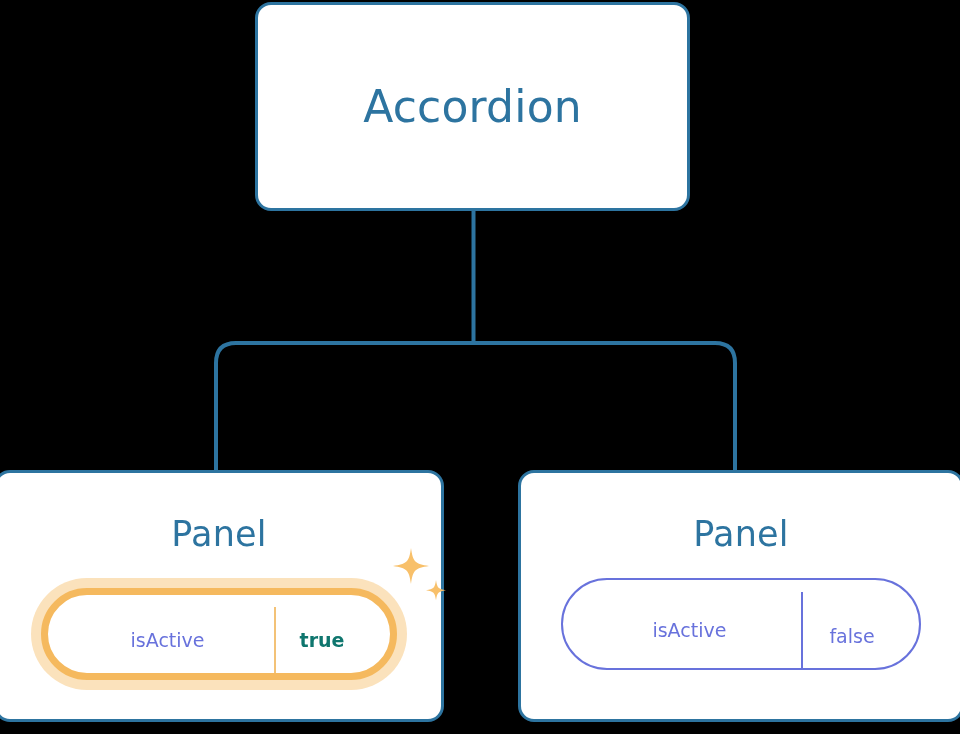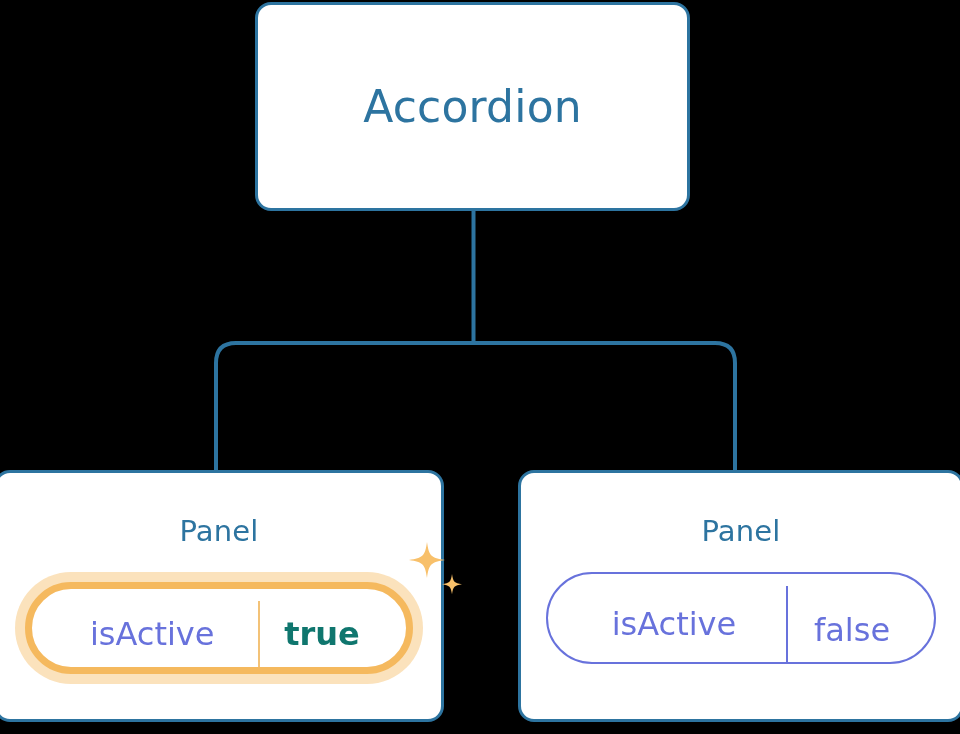--- a/index.html
+++ b/index.html
@@ -60,21 +60,21 @@
     white-space: nowrap;
   }
 
   .node-child {
     top: 470px;
     height: 252px;
     padding-top: 44px;
   }
 
   .node-child .node-title {
-    font-size: 29px;
+    font-size: 35px;
   }
 
   .node-child-left {
     left: -6px;
     width: 450px;
   }
 
   .node-child-right {
     left: 518px;
     width: 446px;
@@ -95,21 +95,21 @@
     align-items: stretch;
     border-radius: 999px;
     background: #ffffff;
     overflow: hidden;
   }
 
   .pill-cell {
     display: flex;
     align-items: center;
     justify-content: center;
-    font-size: 32px;
+    font-size: 19px;
     line-height: 1;
     white-space: nowrap;
     margin-top: 12px;
   }
 
   
   .pill-plain {
     border: 2px solid #6872dc;
     height: 92px;
   }

